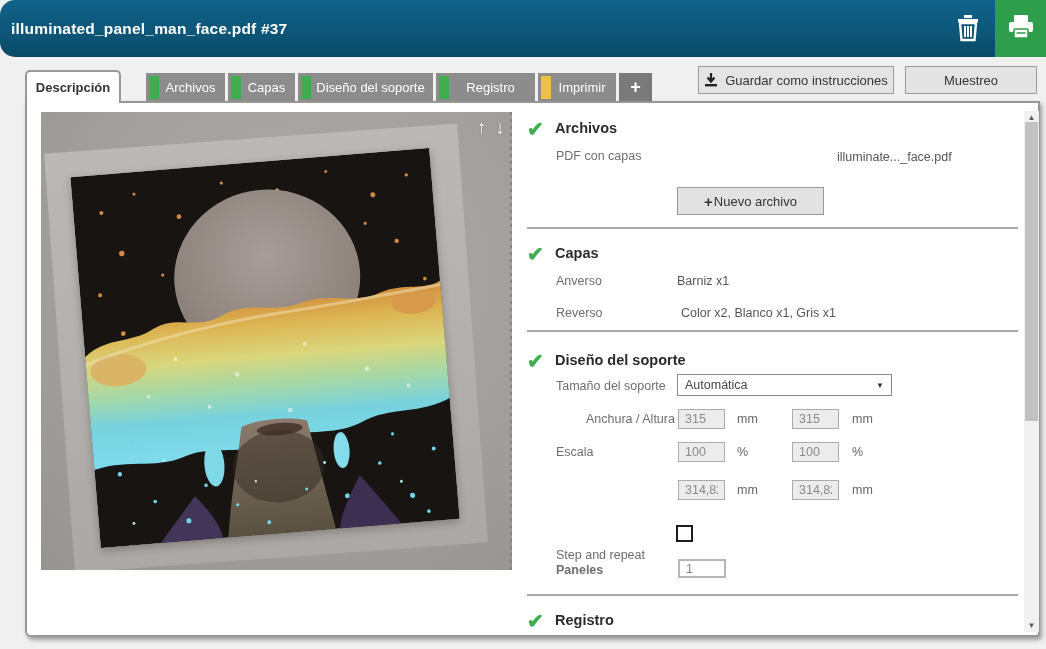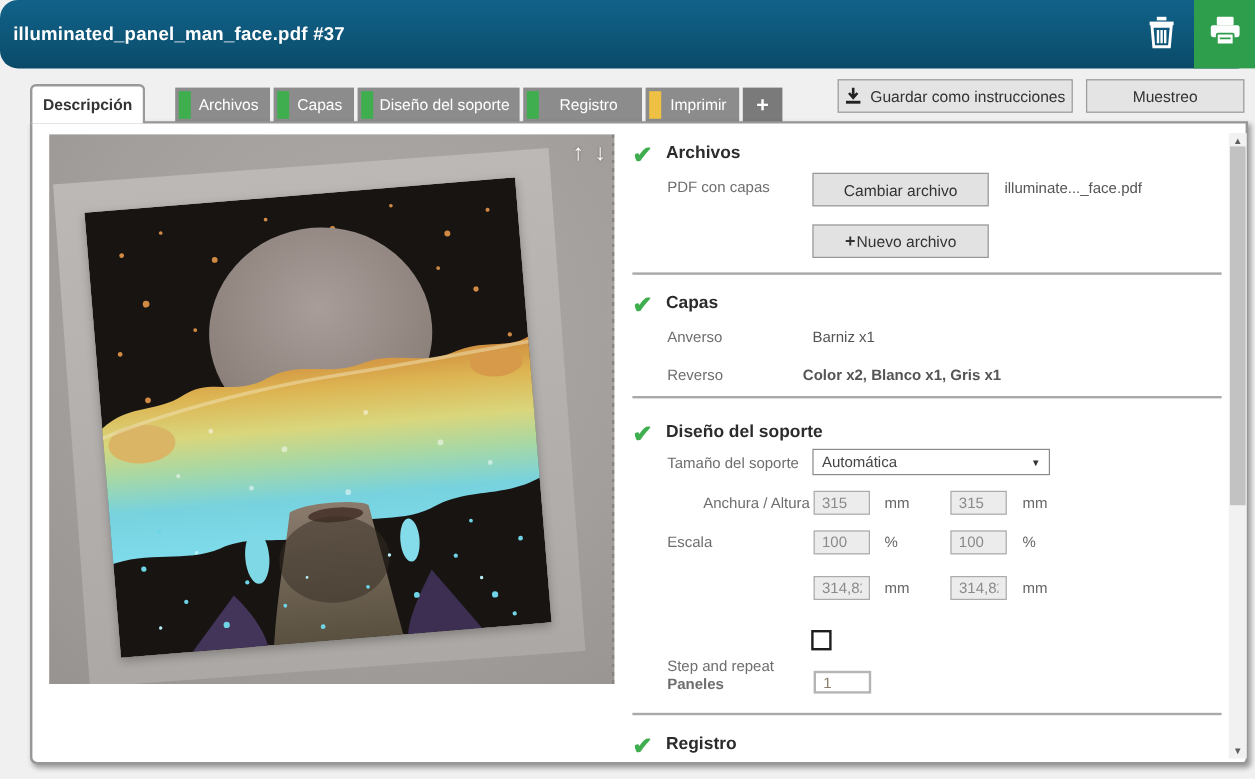--- a/index.html
+++ b/index.html
@@ -55,21 +55,21 @@
   
   .rightcol { position:absolute; left:502px; top:0; width:512px; height:532px; font-size:12.5px; }
   .check-icon { position:absolute; left:-2px; width:24px; height:24px; color:#3fae4e; font-size:20px; font-weight:bold; }
   .sec-title { position:absolute; left:26px; color:#2b2b2b; font-size:14.5px; font-weight:bold; }
   .flabel { position:absolute; left:27px; color:#6e6e6e; }
   .fvalue { position:absolute; color:#555; }
   .divider { position:absolute; left:-2px; width:491px; height:2px; background:#a9a9a9; }
   .form-btn { position:absolute; left:148px; width:147px; height:28px; background:#e2e2e2;
     border:1px solid #989898; color:#333; font-size:13px; display:flex; align-items:center; justify-content:center; cursor:pointer; }
   .plus-glyph { font-weight:bold; font-size:15px; margin-right:1px; }
-  .dd { position:absolute; left:148px; width:198px; height:22px; background:#fff; border:1px solid #8a8a8a;
+  .dd { position:absolute; left:148px; width:215px; height:22px; background:#fff; border:1px solid #8a8a8a;
     display:flex; align-items:center; padding:0 7px; color:#444; cursor:pointer; }
   .dd-arrow { margin-left:auto; font-size:8px; color:#333; }
   .tinput { position:absolute; width:47px; height:20px; border:1px solid #ababab; background:#ececec;
     color:#8a8a8a; font-size:12.5px; padding:0 6px; font-family:"Liberation Sans",sans-serif; }
   .tinput.editable { background:#fff; border:2px solid #b5b5b5; color:#8a7f6e; width:48px; height:19px; }
   .unit { position:absolute; color:#666; }
   .cbox { position:absolute; left:147px; width:17px; height:17px; background:#fff; border:2px solid #1d1d1d; cursor:pointer; }
 
   
   .scrollbar { position:absolute; left:997px; top:8px; width:15px; height:521px; background:#f1f1f1; }
@@ -249,36 +249,33 @@
       <span class="pv-arrow">↑</span>
       <span class="pv-arrow">↓</span>
     </div>
   </div>
 
   <div class="rightcol">
 
     <span class="check-icon" style="top:14px;">✔</span>
     <span class="sec-title" style="top:17px;">Archivos</span>
     <span class="flabel" style="top:46px;">PDF con capas</span>
-    <div class="form-btn" style="top:41px;">
-      <span>Cambiar archivo</span>
-    </div>
     <span class="fvalue" style="left:308px;top:47px;">illuminate..._face.pdf</span>
     <div class="form-btn" style="top:84px;">
       <span class="plus-glyph">+</span>
       <span>Nuevo archivo</span>
     </div>
     <div class="divider" style="top:124px;"></div>
 
     <span class="check-icon" style="top:139px;">✔</span>
     <span class="sec-title" style="top:142px;">Capas</span>
     <span class="flabel" style="top:171px;">Anverso</span>
     <span class="fvalue" style="left:148px;top:171px;">Barniz x1</span>
     <span class="flabel" style="top:203px;">Reverso</span>
-    <span class="fvalue" style="left:140px;top:203px;font-weight:bold;">Color x2, Blanco x1, Gris x1</span>
+    <span class="fvalue" style="left:152px;top:203px;">Color x2, Blanco x1, Gris x1</span>
     <div class="divider" style="top:227px;"></div>
 
     <span class="check-icon" style="top:246px;">✔</span>
     <span class="sec-title" style="top:249px;">Diseño del soporte</span>
 
     <span class="flabel" style="top:276px;">Tamaño del soporte</span>
     <div class="dd" style="top:271px;">
       <span>Automática</span>
       <span class="dd-arrow">▼</span>
     </div>

